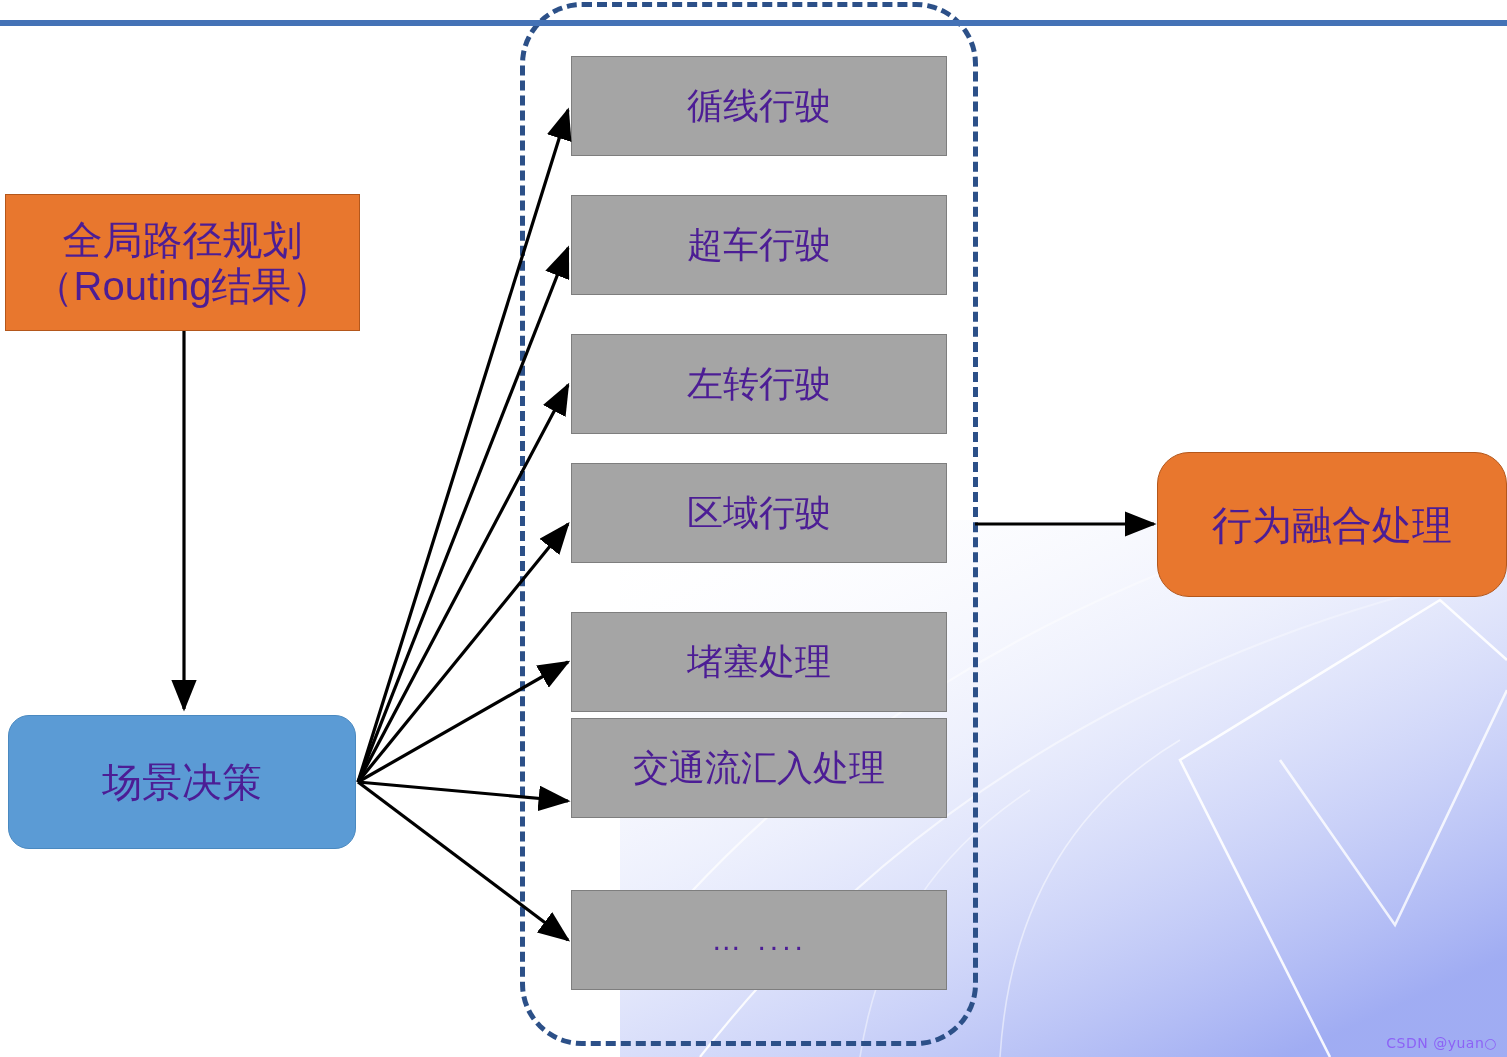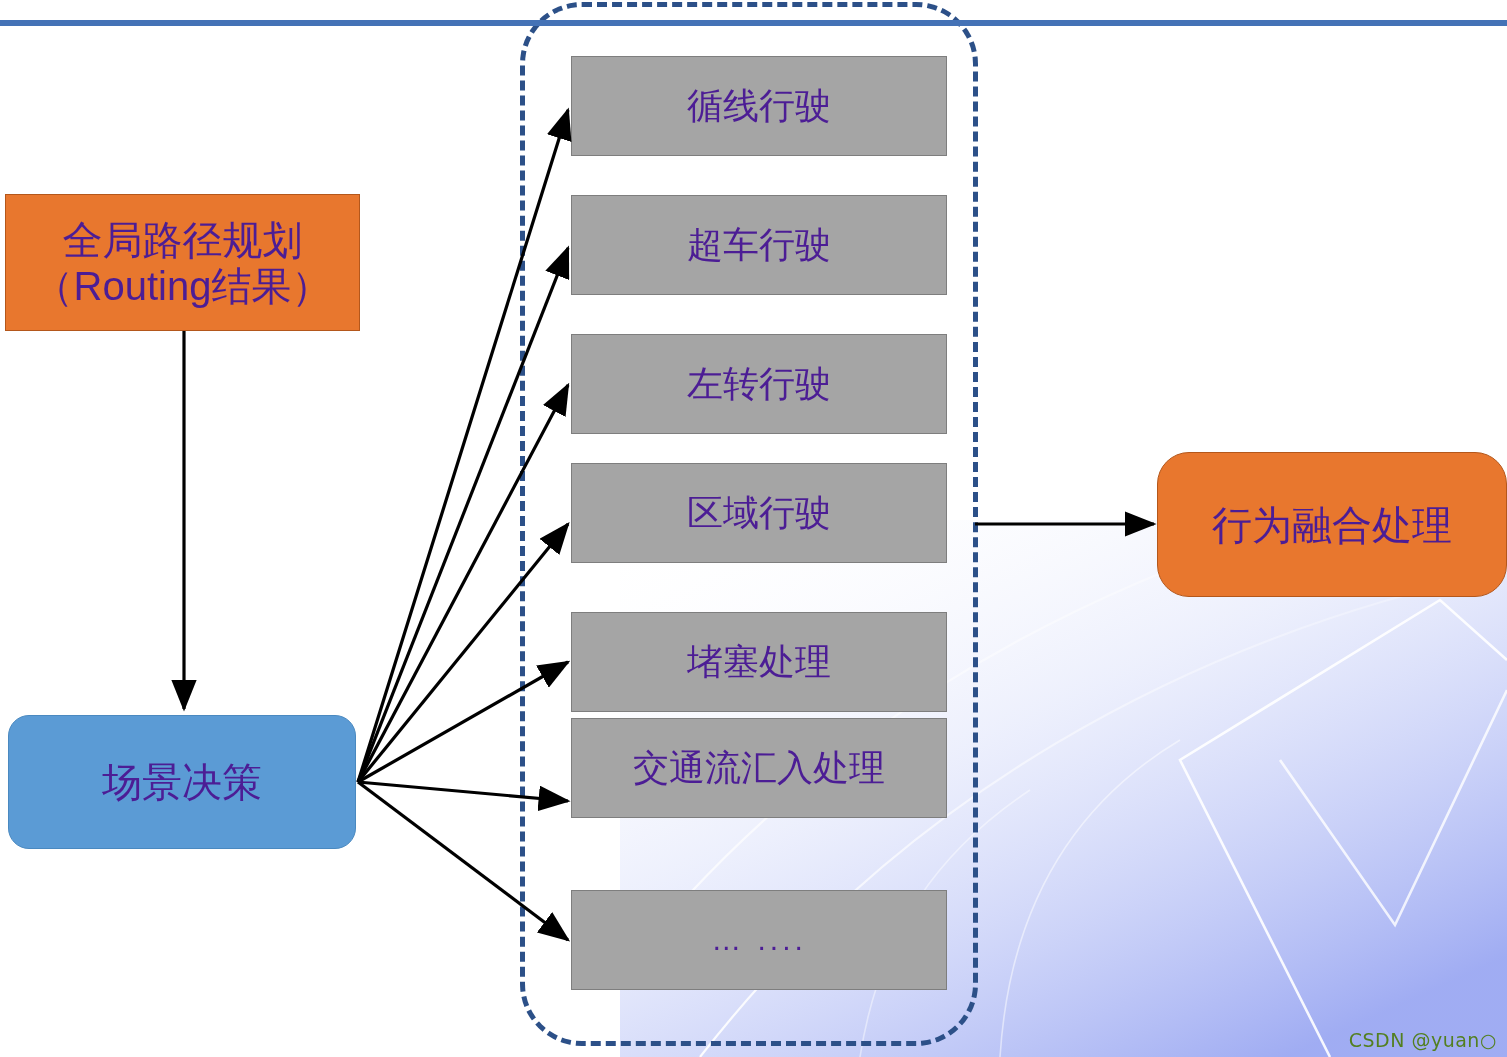--- a/index.html
+++ b/index.html
@@ -105,22 +105,22 @@
     inset: 0;
     z-index: 6;
     pointer-events: none;
   }
 
   
   .watermark {
     position: absolute;
     right: 10px;
     bottom: 6px;
-    font-size: 19px;
-    color: #4d7c0f;
+    font-size: 14px;
+    color: #8b5cf6;
     opacity: 0.92;
     letter-spacing: 0.5px;
     z-index: 8;
     font-family: "DejaVu Sans", sans-serif;
   }
 </style>
 </head>
 <body>
 
 <div id="stage">

